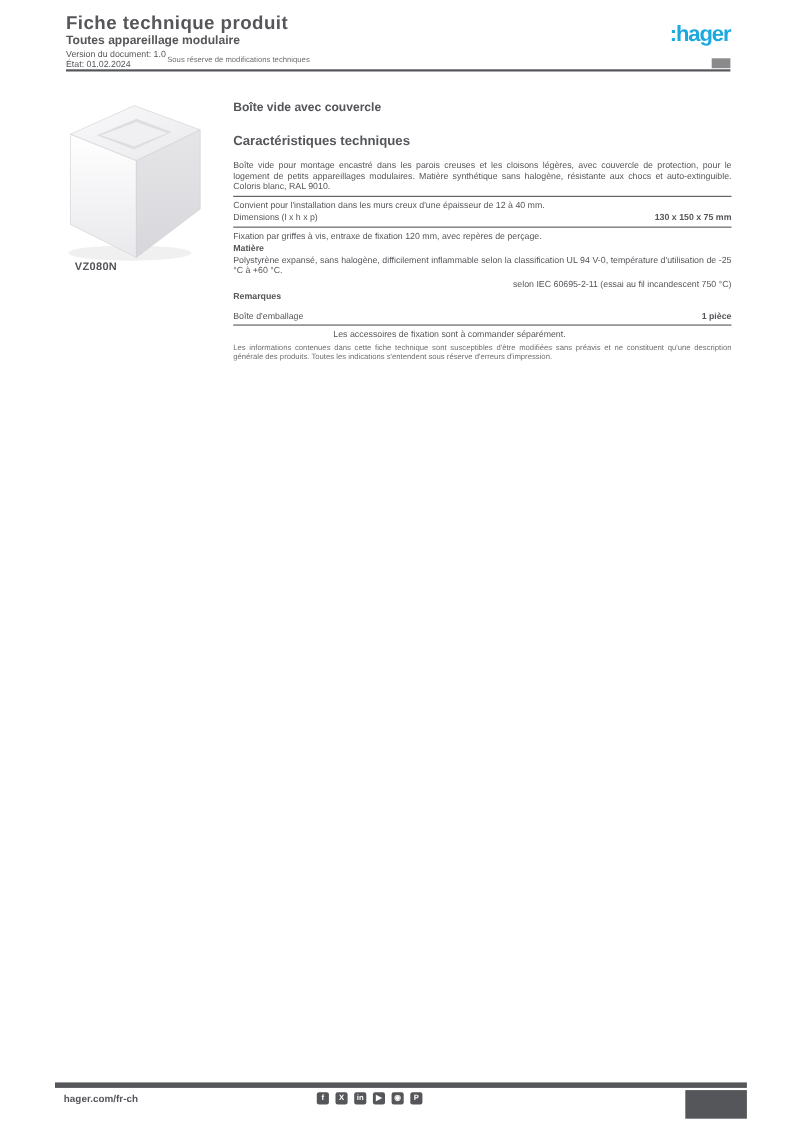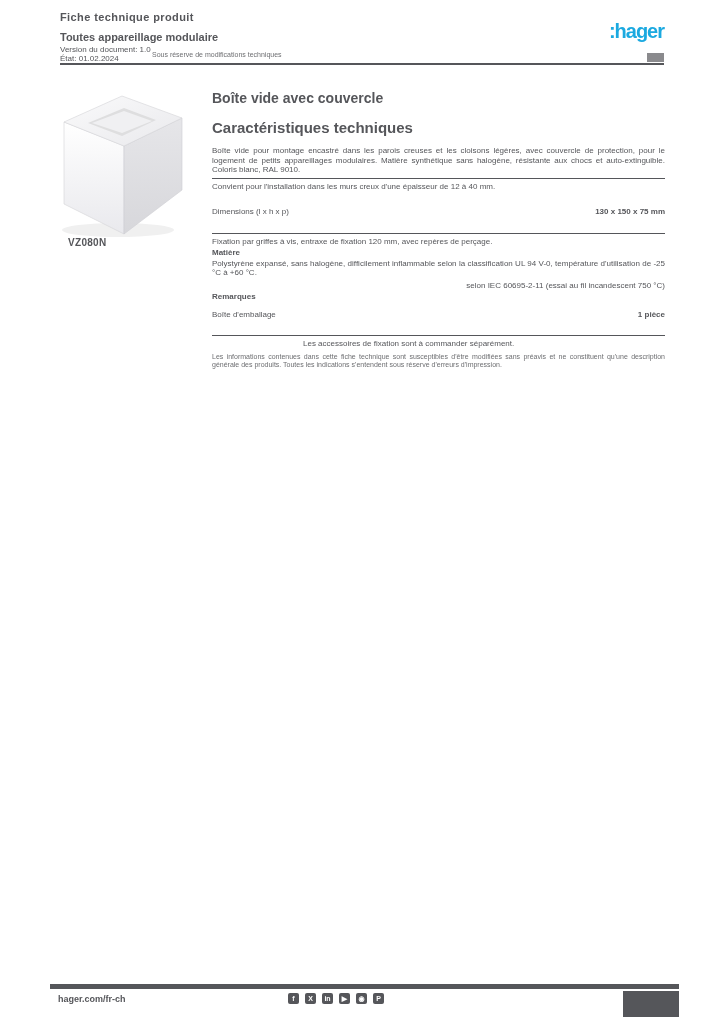--- a/index.html
+++ b/index.html
@@ -3,41 +3,41 @@
 <meta charset="utf-8">
 <style>
   html,body{margin:0;padding:0;}
   body{
     width:724px;height:1024px;background:#ffffff;
     font-family:"Liberation Sans", sans-serif;color:#55565A;
     position:relative;overflow:hidden;
   }
   .abs{position:absolute;}
   
-  .doc-title{left:60px;top:11px;font-size:11px;font-weight:700;letter-spacing:.4px;}
+  .doc-title{left:60px;top:11px;font-size:17px;font-weight:700;letter-spacing:.4px;}
   .doc-subtitle{left:60px;top:31px;font-size:11px;font-weight:700;}
   .doc-meta1{left:60px;top:45px;font-size:8px;}
   .doc-meta2{left:60px;top:54px;font-size:8px;}
   .hdr-note{left:152px;top:51px;font-size:7px;width:220px;color:#6d6e71;}
   .logo{left:588px;top:20px;width:76px;text-align:right;
         font-size:20px;font-weight:700;letter-spacing:-1px;color:#1BA9E0;}
   .logo-square{left:647px;top:53px;width:17px;height:9px;background:#8A8A8D;}
   .hdr-rule{left:60px;top:63px;width:604px;height:2px;background:#55565A;}
   
   .product-img{left:56px;top:84px;width:134px;height:156px;}
   .product-ref{left:68px;top:237px;font-size:10px;font-weight:700;letter-spacing:.3px;}
   
   .details{left:212px;top:88px;width:453px;}
-  .details h1{margin:0;font-size:14px;line-height:20px;font-weight:700;color:#55565A;}
-  .details h2{margin:13px 0 0;font-size:15px;line-height:14px;font-weight:700;color:#55565A;}
+  .details h1{margin:0;font-size:11px;line-height:20px;font-weight:700;color:#55565A;}
+  .details h2{margin:13px 0 0;font-size:12px;line-height:14px;font-weight:700;color:#55565A;}
   .attrs{margin-top:11px;font-size:8px;line-height:9.5px;}
   .attr-label{font-weight:700;margin:2px 0 1px;}
   .para{text-align:justify;margin:0 0 3px;}
   .sep{border:none;border-top:1px solid #55565A;margin:3px 0;}
-  .kv{display:flex;justify-content:space-between;align-items:flex-end;margin:16px 0;}
+  .kv{display:flex;justify-content:space-between;align-items:flex-end;margin:2px 0;}
   .kv .k{max-width:200px;}
   .kv .v{font-weight:700;text-align:right;white-space:nowrap;}
   .intro-line{margin:2px 0;}
   .norm-line{padding-left:188px;margin:2px 0;text-align:right;}
   .note-line{padding-left:91px;margin:2px 0;}
   .footnote{color:#6d6e71;font-size:7px;line-height:8px;text-align:justify;margin-top:4px;}
   
   .footer-bar{left:50px;top:984px;width:629px;height:5px;background:#55565A;}
   .footer-web{left:58px;top:994px;font-size:9px;font-weight:700;color:#55565A;text-decoration:none;}
   .footer-icons{left:288px;top:993px;display:flex;gap:6px;}

